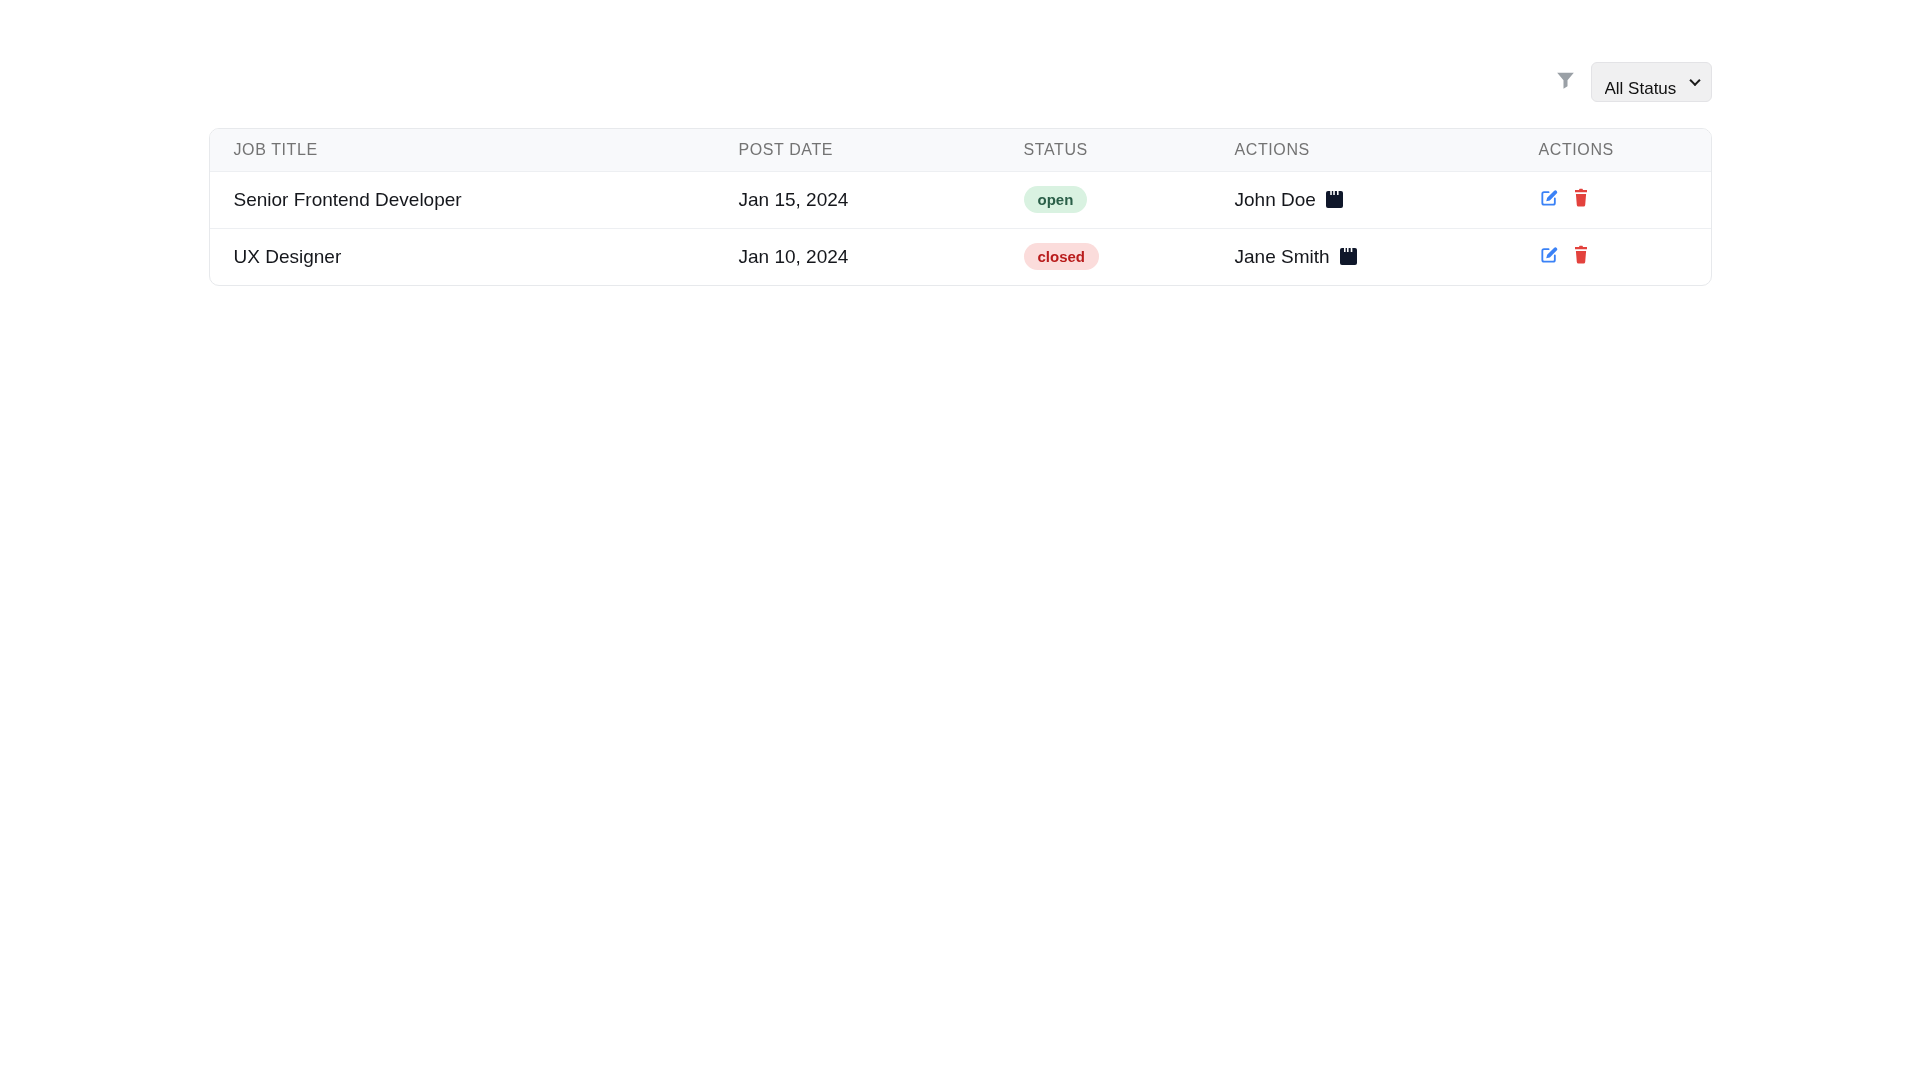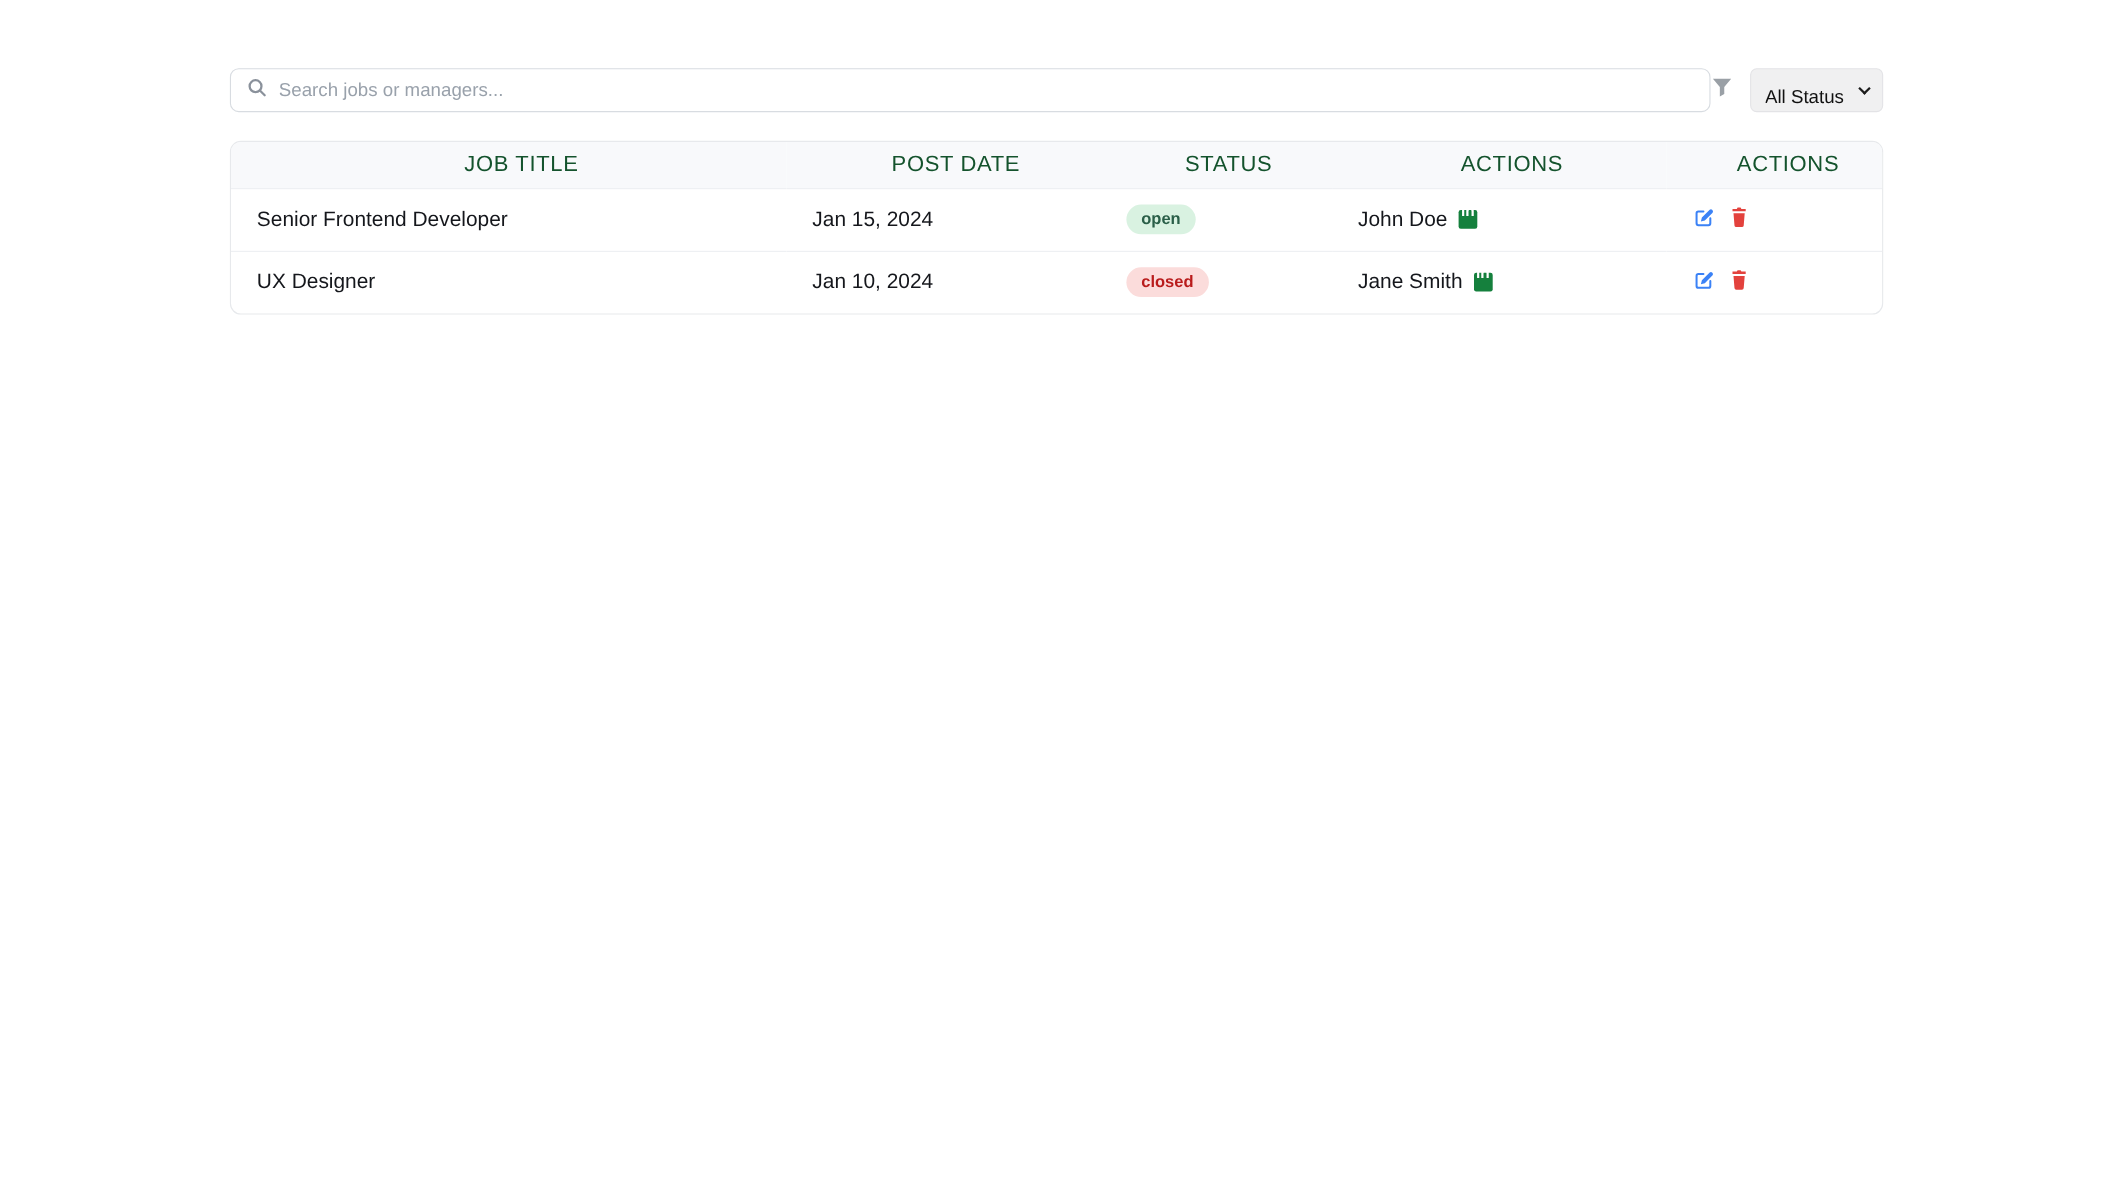--- a/index.html
+++ b/index.html
@@ -31,53 +31,44 @@
                         padding: 13px 34px 0 13px; font-size: 17px; font-family: inherit; color: #111; cursor: pointer; }
   .chev { position: absolute; right: 13px; top: 50%; width: 8px; height: 8px; pointer-events: none;
           border-right: 2px solid #1c1c1c; border-bottom: 2px solid #1c1c1c;
           transform: translateY(-70%) rotate(45deg); }
 
   
   .table-card { margin-top: 26px; border: 1px solid #e7e9ec; border-radius: 10px; overflow: hidden; background: #fff; }
   table { width: 100%; border-collapse: collapse; table-layout: fixed; }
   col.c1 { width: 505px; } col.c2 { width: 285px; } col.c3 { width: 211px; }
   col.c4 { width: 304px; } col.c5 { width: 198px; }
-  thead th { height: 42px; background: #f8f9fb; text-align: center; padding: 0 0 0 24px;
-             font-size: 20px; font-weight: 500; color: #14532d; letter-spacing: 0.6px; }
+  thead th { height: 42px; background: #f8f9fb; text-align: left; padding: 0 0 0 24px;
+             font-size: 16px; font-weight: 500; color: #737373; letter-spacing: 0.6px; }
   tbody td { height: 57px; padding: 0 0 0 24px; font-size: 19px; color: #15171c; border-top: 1px solid #edeff2; }
 
   .badge { display: inline-block; padding: 5px 14px; border-radius: 999px; font-size: 15px; font-weight: 700; }
   .badge-open   { background: #d9f2e1; color: #2a5f48; }
   .badge-closed { background: #fbdcdb; color: #b91c1c; }
 
   .manager { display: flex; align-items: center; gap: 10px; text-align: right; }
   .li-icon { display: inline-flex; align-items: center; justify-content: center; width: 17px; height: 17px;
-             background: #15803d; color: #fff; border-radius: 2px; font-size: 14px; font-weight: 700;
+             background: #0f172a; color: #fff; border-radius: 2px; font-size: 11px; font-weight: 700;
              text-decoration: none; cursor: pointer; line-height: 1; padding-bottom: 17px; }
 
   .actions { display: flex; align-items: center; gap: 13px; }
   .icon-btn { background: none; border: none; padding: 0; margin: 0; cursor: pointer; display: inline-flex; }
 </style>
 </head>
 <body>
 
 <div class="page">
   <div class="container">
 
 
     <div class="toolbar">
-      <div class="search-wrap">
-        <span class="search-icon">
-          <svg width="19" height="19" viewBox="0 0 24 24" fill="none" stroke="#8a919b" stroke-width="2.6" stroke-linecap="round">
-            <circle cx="10.5" cy="10.5" r="6.8"></circle>
-            <line x1="15.8" y1="15.8" x2="21" y2="21"></line>
-          </svg>
-        </span>
-        <input type="text" placeholder="Search jobs or managers..." style="">
-      </div>
       <div class="filter-group">
         <span class="filter-icon">
           <svg width="21" height="21" viewBox="0 0 24 24" fill="#9aa0a6">
             <path d="M2.5 3h19l-7.2 8.6v7.1l-4.6 2.8v-9.9L2.5 3z"></path>
           </svg>
         </span>
         <div class="select-wrap">
           <select>
             <option>All Status</option>
           </select>

